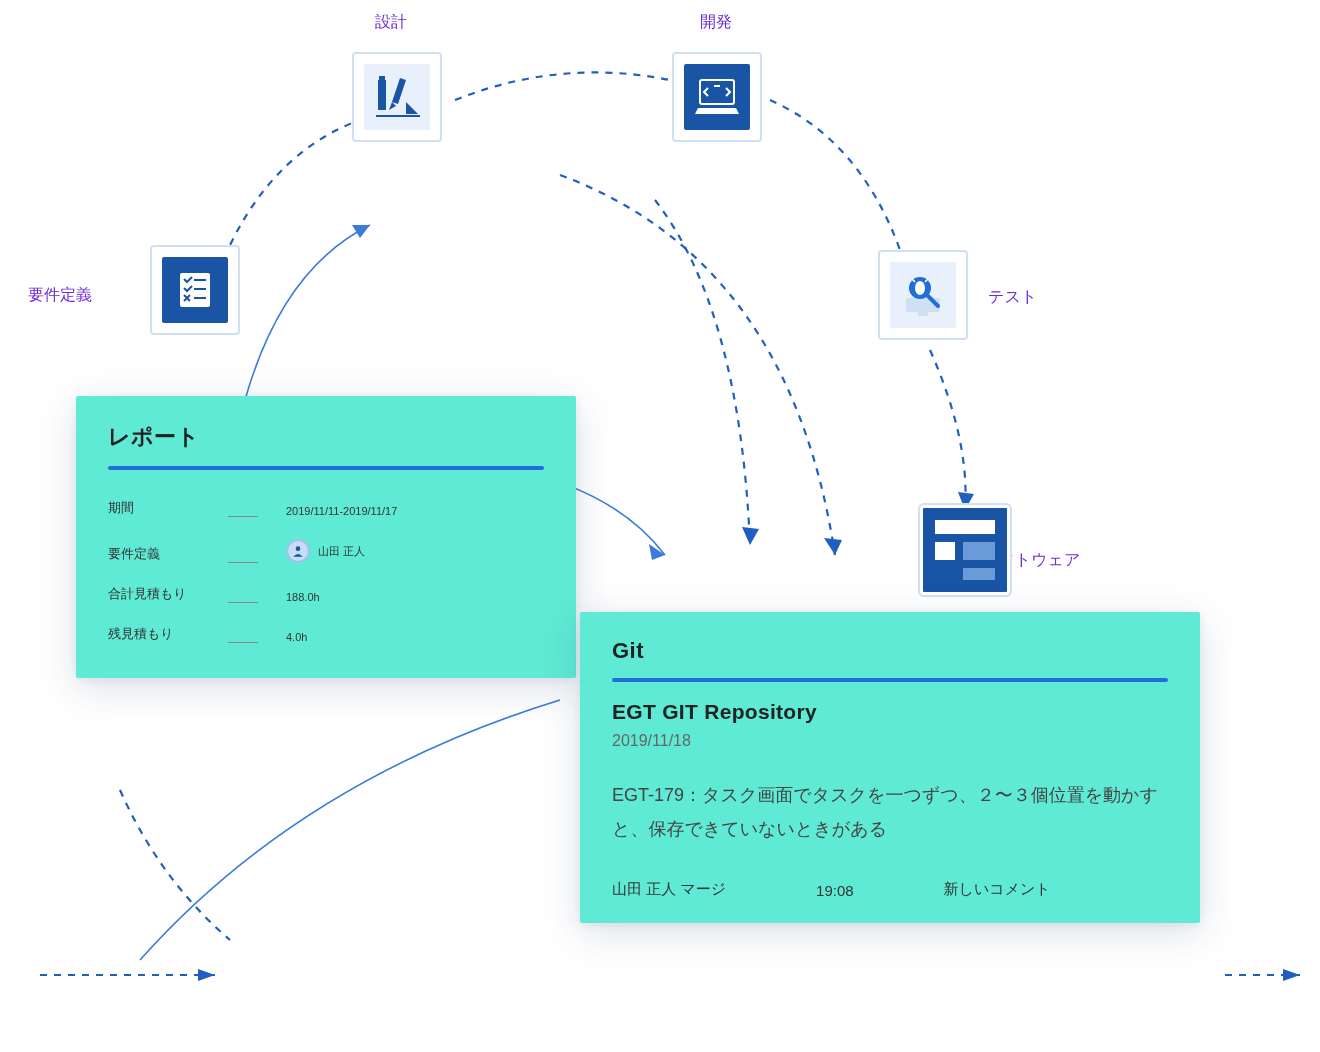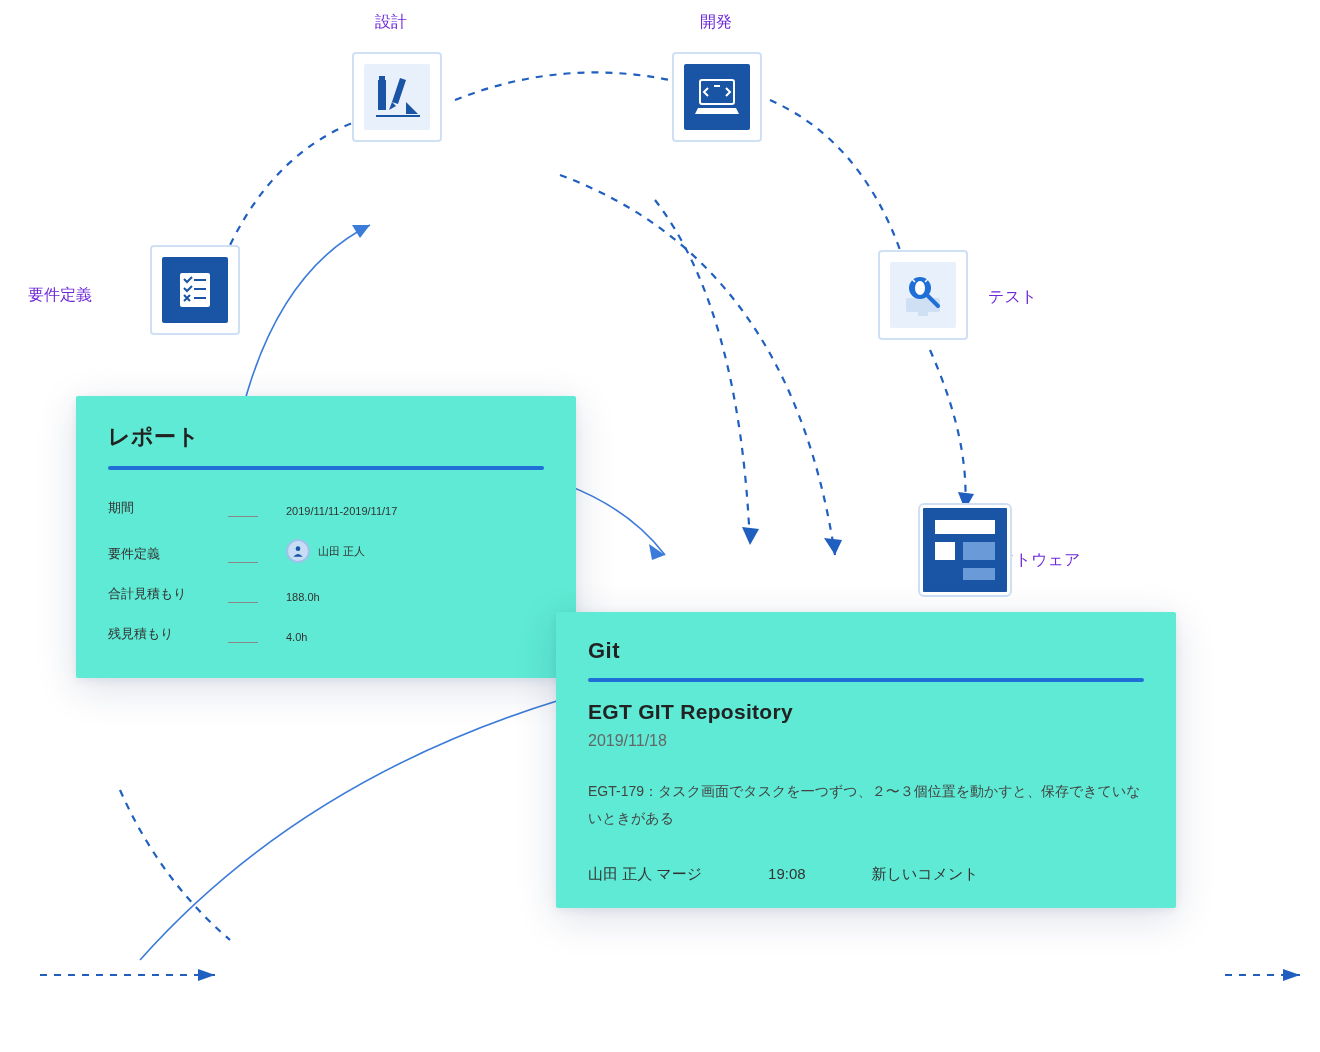--- a/index.html
+++ b/index.html
@@ -73,22 +73,22 @@
   .report-row .dash { width: 30px; height: 1px; background: #888; margin-right: 28px; }
   .report-row .rvalue { font-size: 11px; color:#333; display:flex; align-items:center; gap:8px;}
   .avatar {
     width: 24px; height: 24px; border-radius: 50%;
     background: #c7ddf5; display:flex; align-items:center; justify-content:center;
     border: 2px solid #9ec3ea;
   }
   .avatar svg { width:14px; height:14px; }
   .git-repo-title { font-size: 21px; font-weight: 700; color:#222; margin-top: 4px; letter-spacing:0.3px;}
   .git-date { font-size: 16px; color:#666; margin-top: 8px; }
-  .git-body { font-size: 14px; color:#444; margin-top: 28px; line-height: 1.9; }
-  .git-footer { display:flex; margin-top: 34px; font-size:15px; color:#333; gap: 66px;}
+  .git-body { font-size: 18px; color:#444; margin-top: 28px; line-height: 1.9; }
+  .git-footer { display:flex; margin-top: 34px; font-size:15px; color:#333; gap: 90px; align-items: flex-end;}
   svg.flow { position:absolute; top:0; left:0; width:1320px; height:1052px; pointer-events:none; }
   .dashed { stroke:#1f5fbf; stroke-width:2.2; stroke-dasharray:7 7; fill:none; }
   .solid { stroke:#3b7bd9; stroke-width:1.6; fill:none; }
   .arrowhead { fill:#1f5fbf; }
   .arrowhead-solid { fill:#3b7bd9; }
   .software-icon {
     position:absolute;
     width:90px; height:90px;
     background:#1a54a5;
     border:3px solid #fff;
@@ -234,21 +234,21 @@
     <div class="dash"></div>
     <div class="rvalue">188.0h</div>
   </div>
   <div class="report-row">
     <div class="rlabel">残見積もり</div>
     <div class="dash"></div>
     <div class="rvalue">4.0h</div>
   </div>
 </div>
 
-<div class="card" style="left:556px; top:612px; width:620px;">
+<div class="card" style="left:580px; top:612px; width:620px;">
   <div class="card-title">Git</div>
   <div class="card-separator"></div>
   <div class="git-repo-title">EGT GIT Repository</div>
   <div class="git-date">2019/11/18</div>
   <div class="git-body">EGT-179：タスク画面でタスクを一つずつ、２〜３個位置を動かすと、保存できていないときがある</div>
   <div class="git-footer">
     <span>山田 正人 マージ</span>
     <span>19:08</span>
     <span>新しいコメント</span>
   </div>

